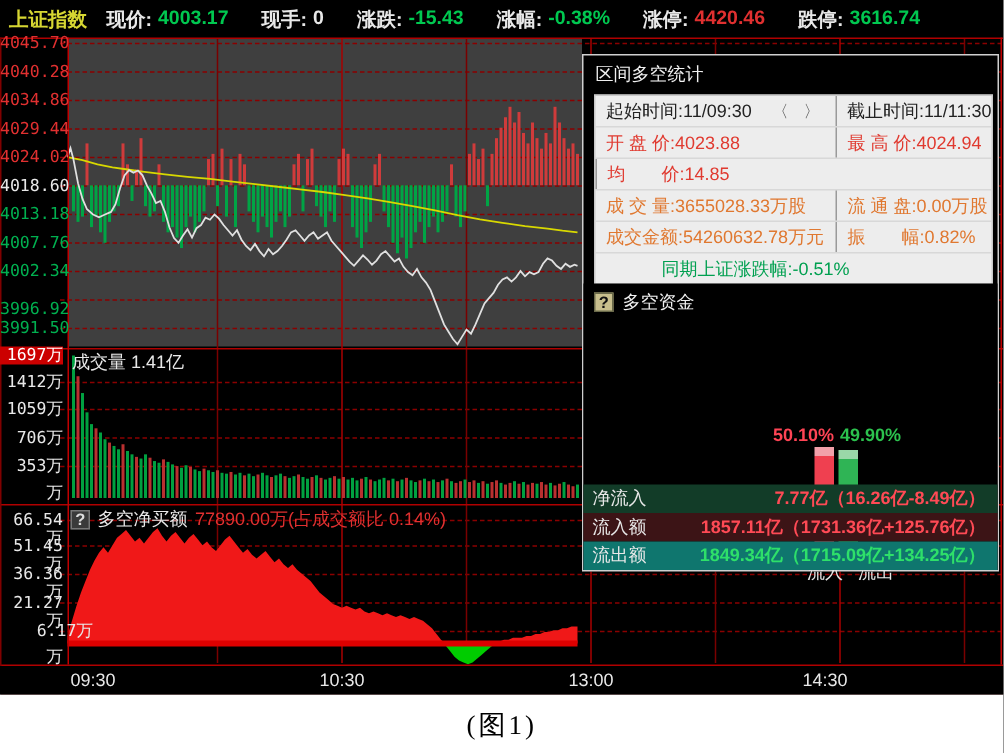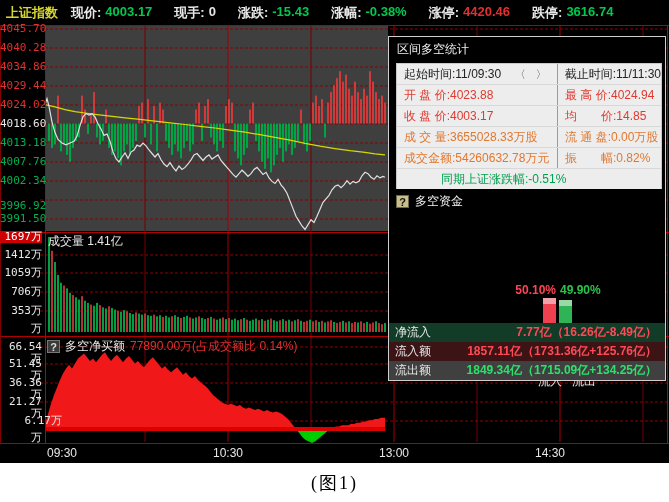--- a/index.html
+++ b/index.html
@@ -404,21 +404,20 @@
                 <span class="arrowbtn">〈</span>
                 <span class="arrowbtn">〉</span>
               </span></div>
             <div class="scell right" style="color: rgb(34, 34, 34);">截止时间:11/11:30</div>
           </div>
           <div class="srow">
             <div class="scell left" style="color: rgb(224, 58, 48);">开 盘 价:4023.88</div>
             <div class="scell right" style="color: rgb(224, 58, 48);">最 高 价:4024.94</div>
           </div>
           <div class="srow">
-            <div class="scell left" style="color: rgb(224, 58, 48);">收 盘 价:4003.17</div>
             <div class="scell right" style="color: rgb(224, 58, 48);">均　　价:14.85</div>
           </div>
           <div class="srow">
             <div class="scell left" style="color: rgb(224, 120, 48);">成 交 量:3655028.33万股</div>
             <div class="scell right" style="color: rgb(224, 120, 48);">流 通 盘:0.00万股</div>
           </div>
           <div class="srow">
             <div class="scell left" style="color: rgb(224, 120, 48);">成交金额:54260632.78万元</div>
             <div class="scell right" style="color: rgb(224, 120, 48);">振　　幅:0.82%</div>
           </div>
@@ -439,21 +438,21 @@
         <span class="fbar-label" style="left:183px;">流出</span>
         <div class="frows" id="fund-rows">
             <div class="frow" style="background: rgb(18, 60, 40);">
               <span class="fl">净流入</span>
               <span class="fv" style="color: rgb(255, 74, 85);">7.77亿（16.26亿-8.49亿）</span>
             </div>
             <div class="frow" style="background: rgb(60, 20, 22);">
               <span class="fl">流入额</span>
               <span class="fv" style="color: rgb(255, 74, 85);">1857.11亿（1731.36亿+125.76亿）</span>
             </div>
-            <div class="frow" style="background: #404040;">
+            <div class="frow" style="background: #0f766e;">
               <span class="fl">流出额</span>
               <span class="fv" style="color: rgb(46, 224, 106);">1849.34亿（1715.09亿+134.25亿）</span>
             </div>
           </div>
       </div>
     </div>
   </div>
 
   <div class="footer">
     <span class="caption">(图1)</span>

